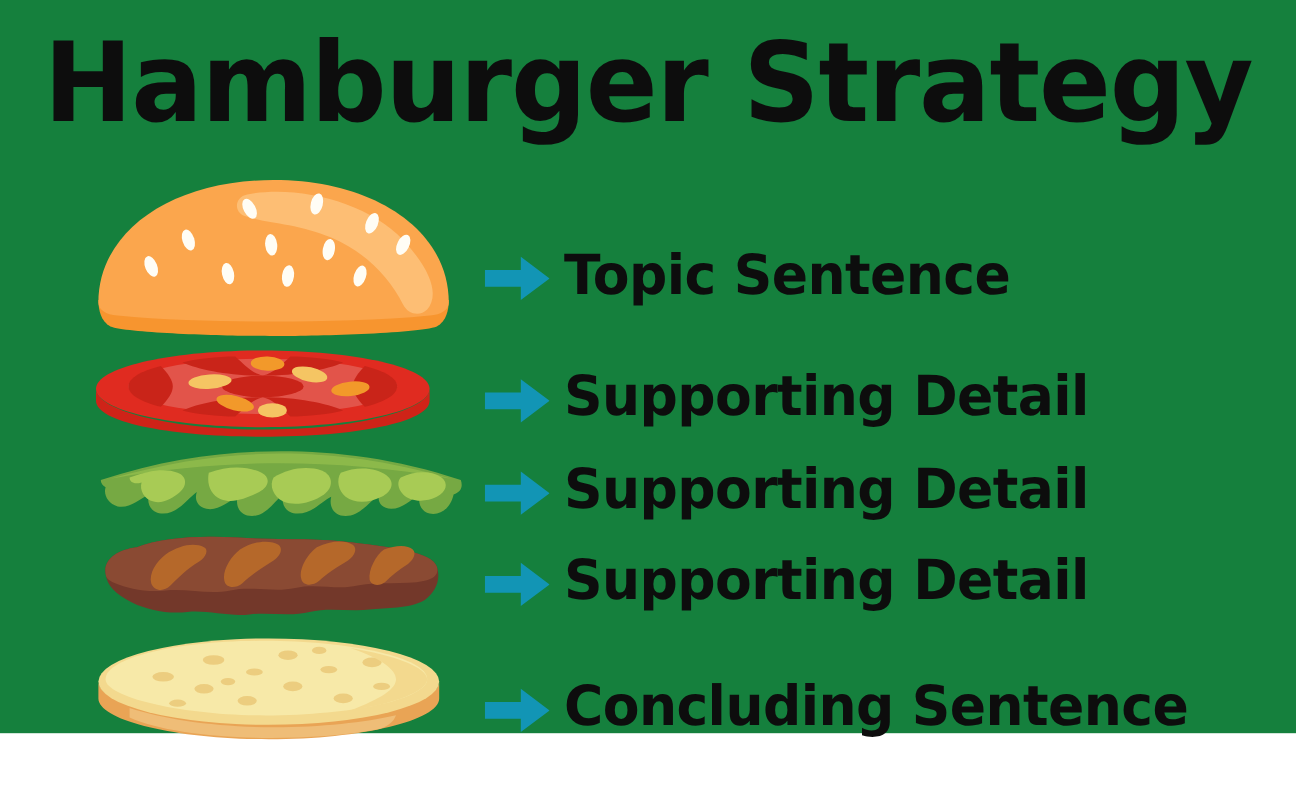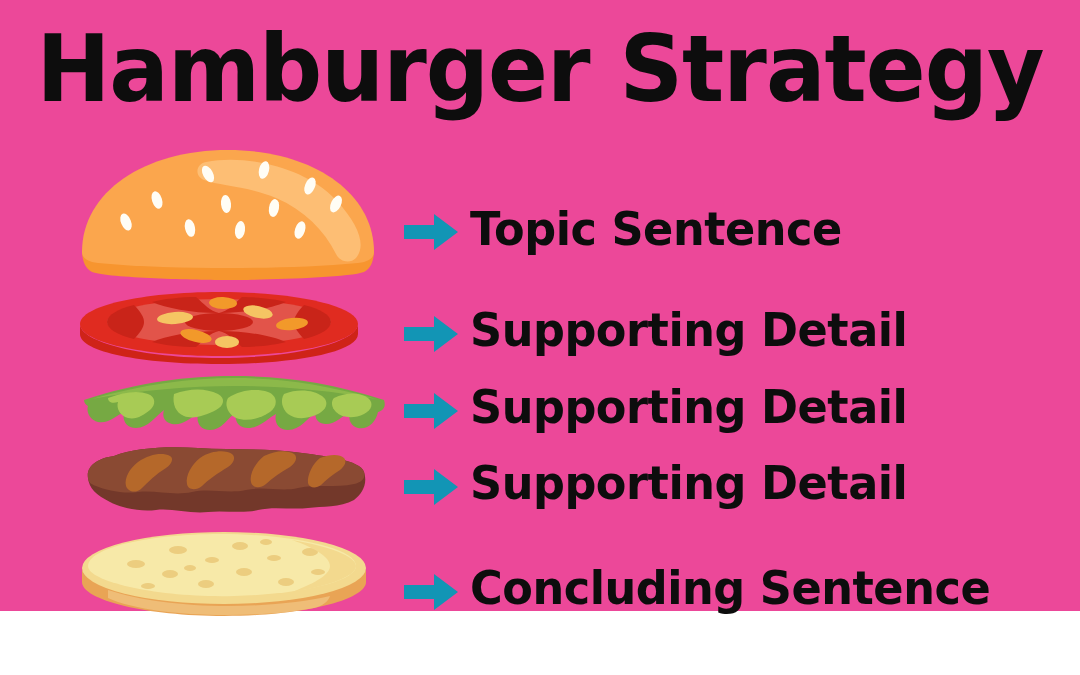--- a/index.html
+++ b/index.html
@@ -13,21 +13,21 @@
     overflow: hidden;
     font-family: "DejaVu Sans", sans-serif;
     position: relative;
   }
 
   #infographic {
     position: absolute;
     left: 0; top: 0;
     width: 1080px;
     height: 611px;
-    background: #ec4899;
+    background: #15803d;
   }
 
   
   #title {
     position: absolute;
     left: 0;
     top: 14px;
     width: 1080px;
     text-align: center;
     font-family: "DejaVu Sans", sans-serif;

